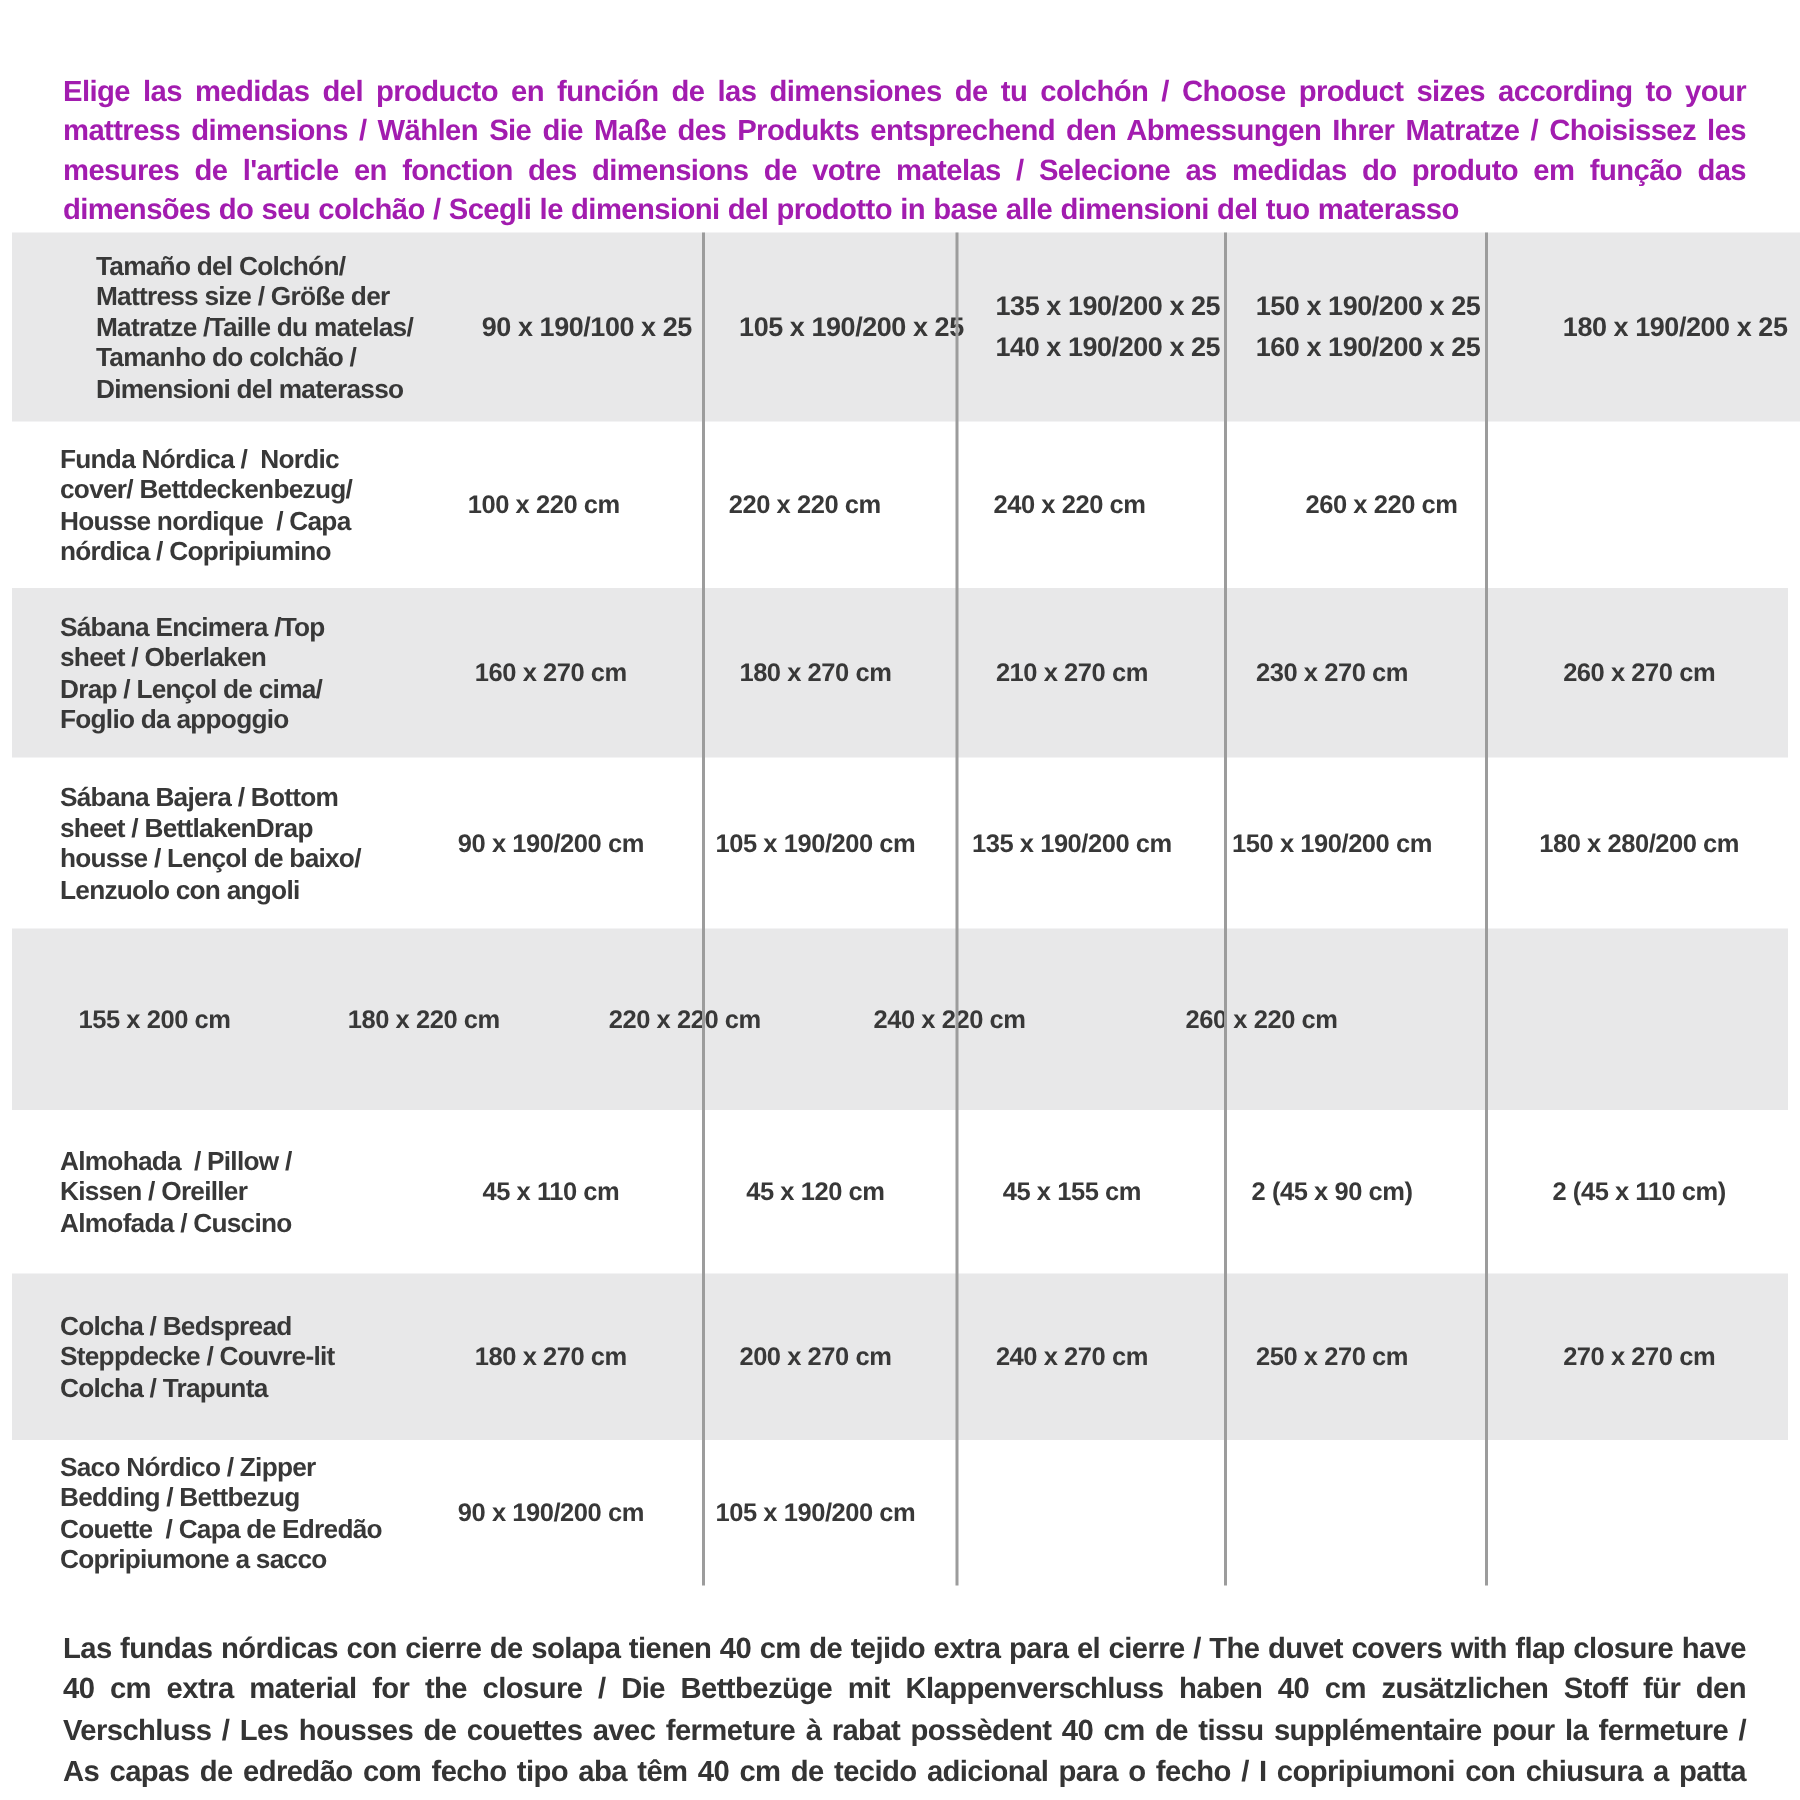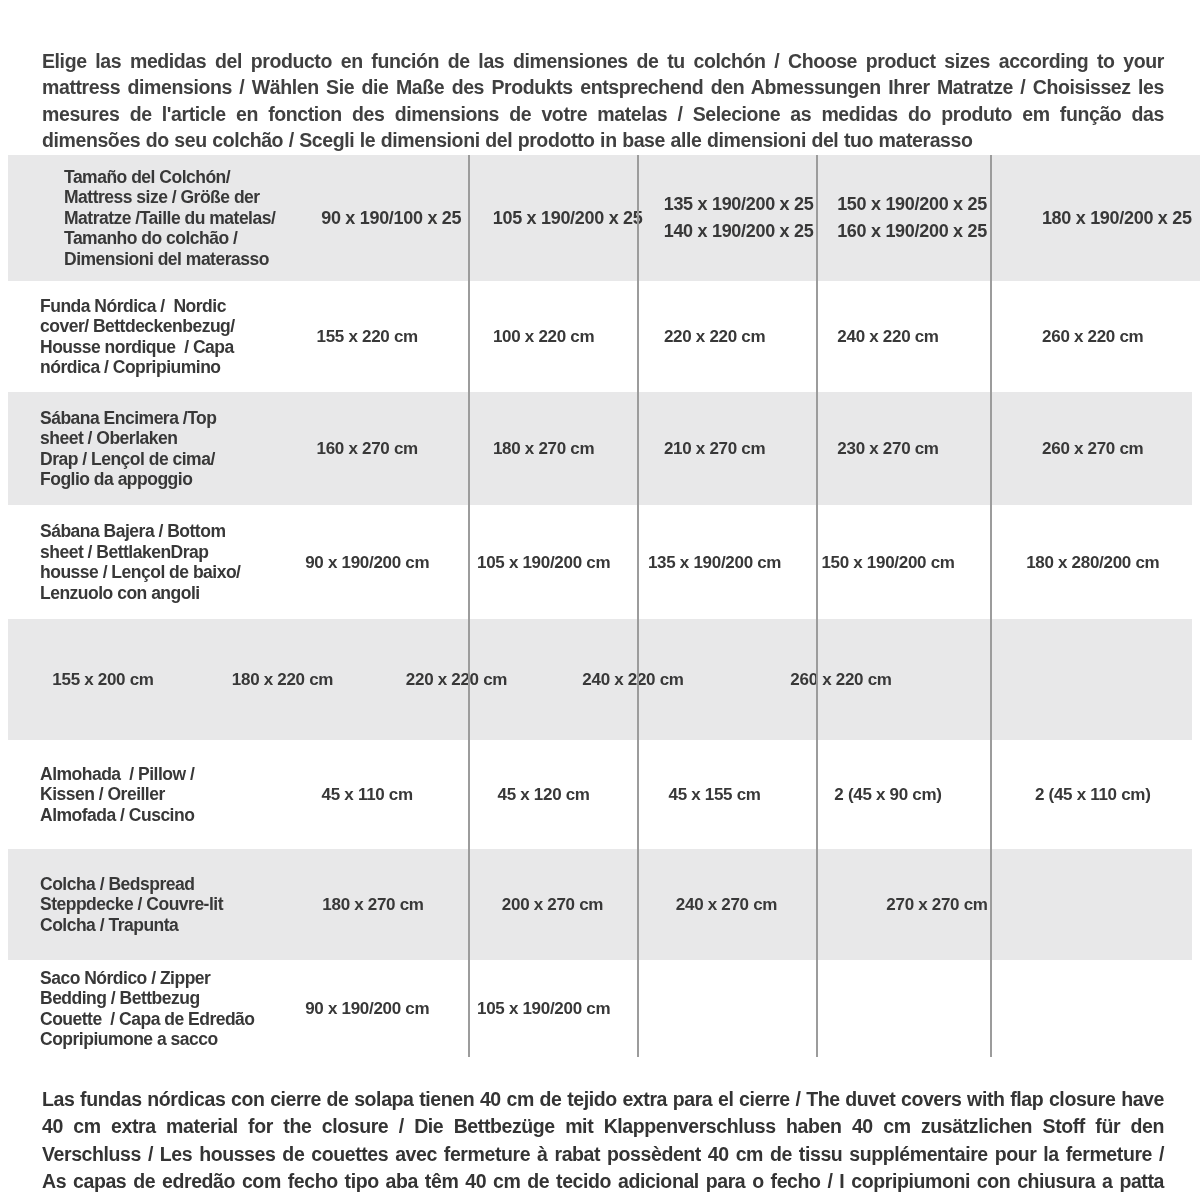--- a/index.html
+++ b/index.html
@@ -3,21 +3,21 @@
 <meta charset="utf-8">
 <style>
   html,body { margin:0; padding:0; background:#ffffff; }
   .page {
     position:relative; width:1200px; height:1200px; background:#ffffff;
     font-family:"Liberation Sans", sans-serif; color:#333333; overflow:hidden;
   }
   .intro {
     position:absolute; left:42px; right:36px; top:28px;
     font-size:19.5px; line-height:26.5px; font-weight:bold;
-    text-align:justify; letter-spacing:-0.4px; word-spacing:0.5px; color:#404040;
+    text-align:justify; letter-spacing:-0.4px; word-spacing:0.5px; color:#a21caf;
   }
   .size-table {
     position:absolute; left:8px; top:155px; width:1184px; height:902px;
   }
   .t-row { display:flex; width:100%; }
   .shade { background:#e8e8e9; }
   .h-header { height:126px;padding-left:24px; }
   .h-r1 { height:111px; }
   .h-r2 { height:113px; }
   .h-r3 { height:114px; }
@@ -74,21 +74,20 @@
       <div class="c-val c-v4">150 x 190/200 x 25
 160 x 190/200 x 25</div>
       <div class="c-val c-v5">180 x 190/200 x 25</div>
     </div>
 
     <div class="t-row h-r1">
       <div class="c-label">Funda Nórdica /  Nordic
 cover/ Bettdeckenbezug/
 Housse nordique  / Capa
 nórdica / Copripiumino</div>
-      <div class="c-val c-v1">155 x 220 cm</div>
       <div class="c-val c-v2">100 x 220 cm</div>
       <div class="c-val c-v3">220 x 220 cm</div>
       <div class="c-val c-v4">240 x 220 cm</div>
       <div class="c-val c-v5">260 x 220 cm</div>
     </div>
 
     <div class="t-row shade h-r2">
       <div class="c-label">Sábana Encimera /Top
 sheet / Oberlaken
 Drap / Lençol de cima/
@@ -131,20 +130,21 @@
       <div class="c-val c-v5">2 (45 x 110 cm)</div>
     </div>
 
     <div class="t-row shade h-r6">
       <div class="c-label">Colcha / Bedspread
 Steppdecke / Couvre-lit
 Colcha / Trapunta</div>
       <div class="c-val c-v1">180 x 270 cm</div>
       <div class="c-val c-v2">200 x 270 cm</div>
       <div class="c-val c-v3">240 x 270 cm</div>
+      <div class="c-val c-v4">250 x 270 cm</div>
       <div class="c-val c-v5">270 x 270 cm</div>
     </div>
 
     <div class="t-row h-r7">
       <div class="c-label">Saco Nórdico / Zipper
 Bedding / Bettbezug
 Couette  / Capa de Edredão
 Copripiumone a sacco</div>
       <div class="c-val c-v1">90 x 190/200 cm</div>
       <div class="c-val c-v2">105 x 190/200 cm</div>

